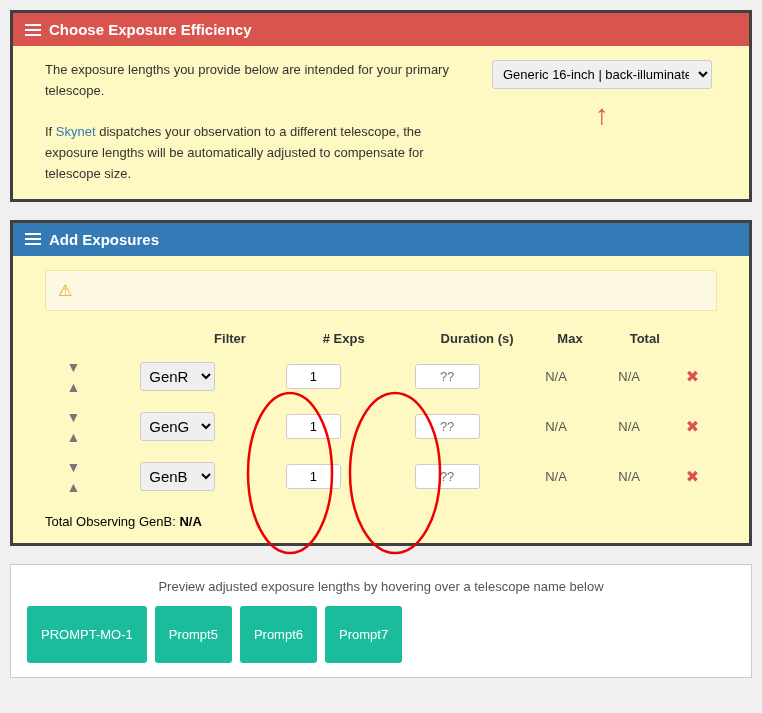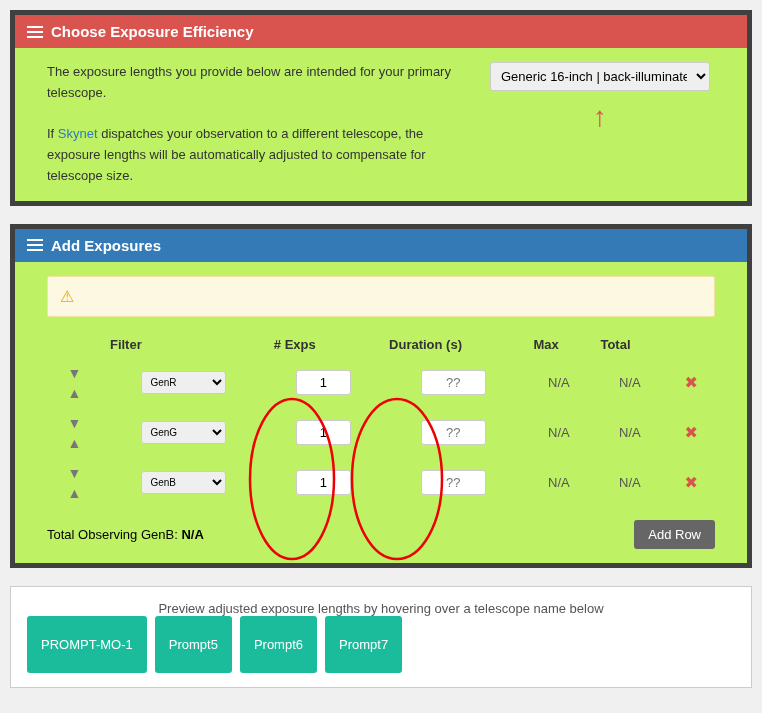--- a/index.html
+++ b/index.html
@@ -5,23 +5,23 @@
     * { box-sizing: border-box; margin: 0; padding: 0; }
     body {
       font-family: Arial, sans-serif;
       font-size: 13px;
       background: #f0f0f0;
       padding: 10px;
       width: 762px;
     }
 
     .section {
-      border: 5px solid #404040;
+      border: 3px solid #404040;
       margin-bottom: 18px;
-      background: #bef264;
+      background: #fef9c3;
     }
 
     .section-header {
       padding: 8px 12px;
       color: #fff;
       font-size: 15px;
       font-weight: bold;
       display: flex;
       align-items: center;
       gap: 8px;
@@ -94,39 +94,39 @@
       font-size: 16px;
     }
 
     
     .exposures-table {
       width: 100%;
       border-collapse: collapse;
     }
 
     .exposures-table th {
-      text-align: left;
+      text-align: right;
       font-weight: bold;
       padding: 6px 8px;
       font-size: 13px;
       color: #333;
     }
 
     .exposures-table td {
       text-align: center;
       padding: 6px 8px;
       vertical-align: middle;
     }
 
     .filter-select {
-      width: 85px;
+      width: 75px;
       padding: 4px 4px;
       border: 1px solid #ccc;
       border-radius: 3px;
-      font-size: 10px;
+      font-size: 15px;
     }
 
     .num-input {
       width: 55px;
       padding: 4px 6px;
       border: 1px solid #ccc;
       border-radius: 3px;
       font-size: 13px;
       text-align: center;
     }
@@ -191,20 +191,21 @@
     .preview-section {
       border: 1px solid #ccc;
       background: #fff;
       padding: 14px 16px;
     }
 
     .preview-label {
       text-align: center;
       font-size: 13px;
       color: #555;
+      margin-bottom: 12px;
     }
 
     .prompt-buttons {
       display: flex;
       gap: 8px;
       flex-wrap: wrap;
     }
 
     .prompt-btn {
       background: #1abc9c;
@@ -386,21 +387,20 @@
 
         <ellipse cx="175" cy="98" rx="45" ry="80" fill="none" stroke="#e00" stroke-width="2.5"></ellipse>
       </svg>
     </div>
 
     <div class="total-row">
       <span>
         <span>Total Observing GenB:</span>
         <strong>N/A</strong>
       </span>
-      <button class="add-row-btn">Add Row</button>
     </div>
   </div>
 </div>
 
 <div class="preview-section">
   <p class="preview-label">Preview adjusted exposure lengths by hovering over a telescope name below</p>
   <div class="prompt-buttons">
     <button class="prompt-btn">PROMPT-MO-1</button>
     <button class="prompt-btn">Prompt5</button>
     <button class="prompt-btn">Prompt6</button>

